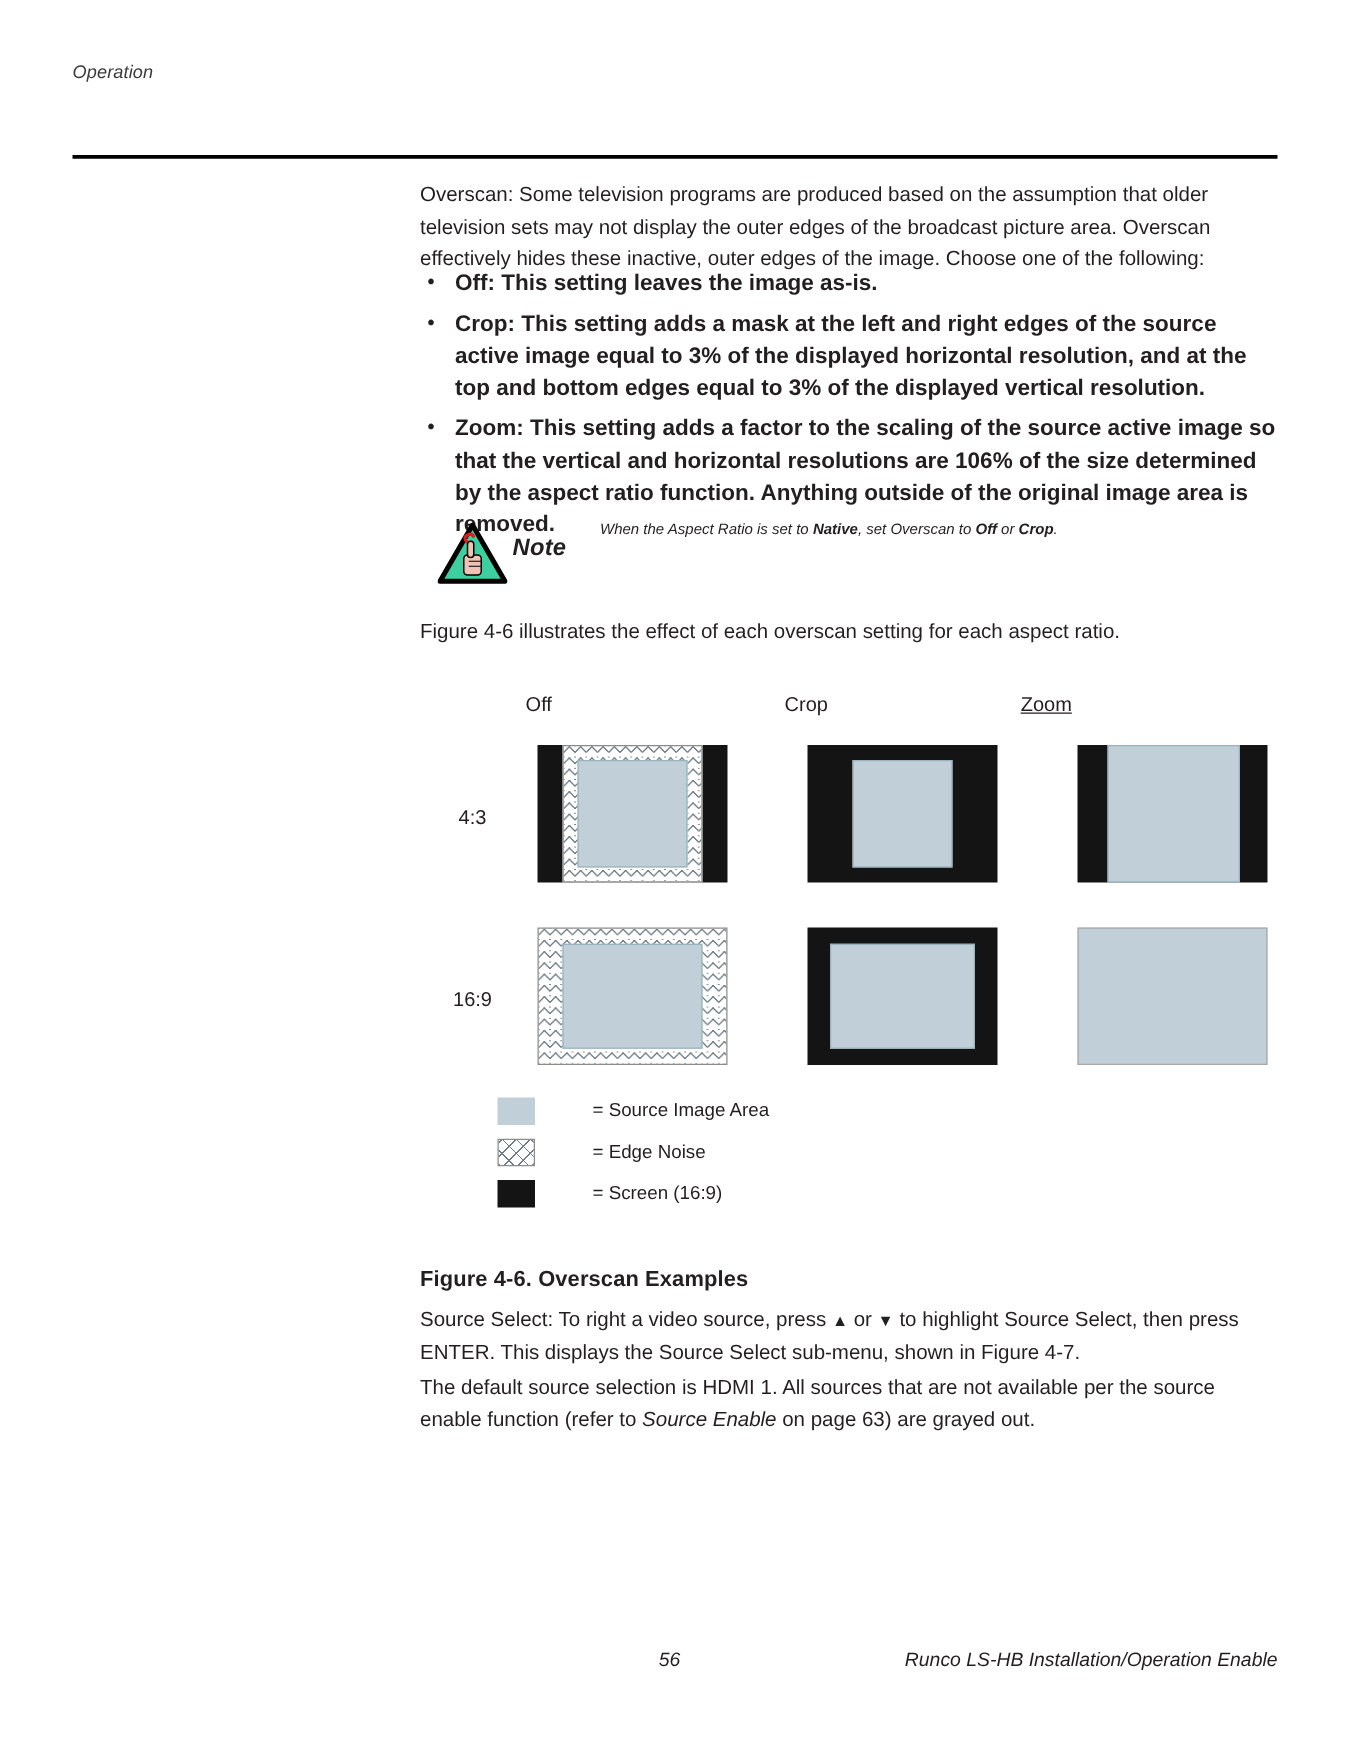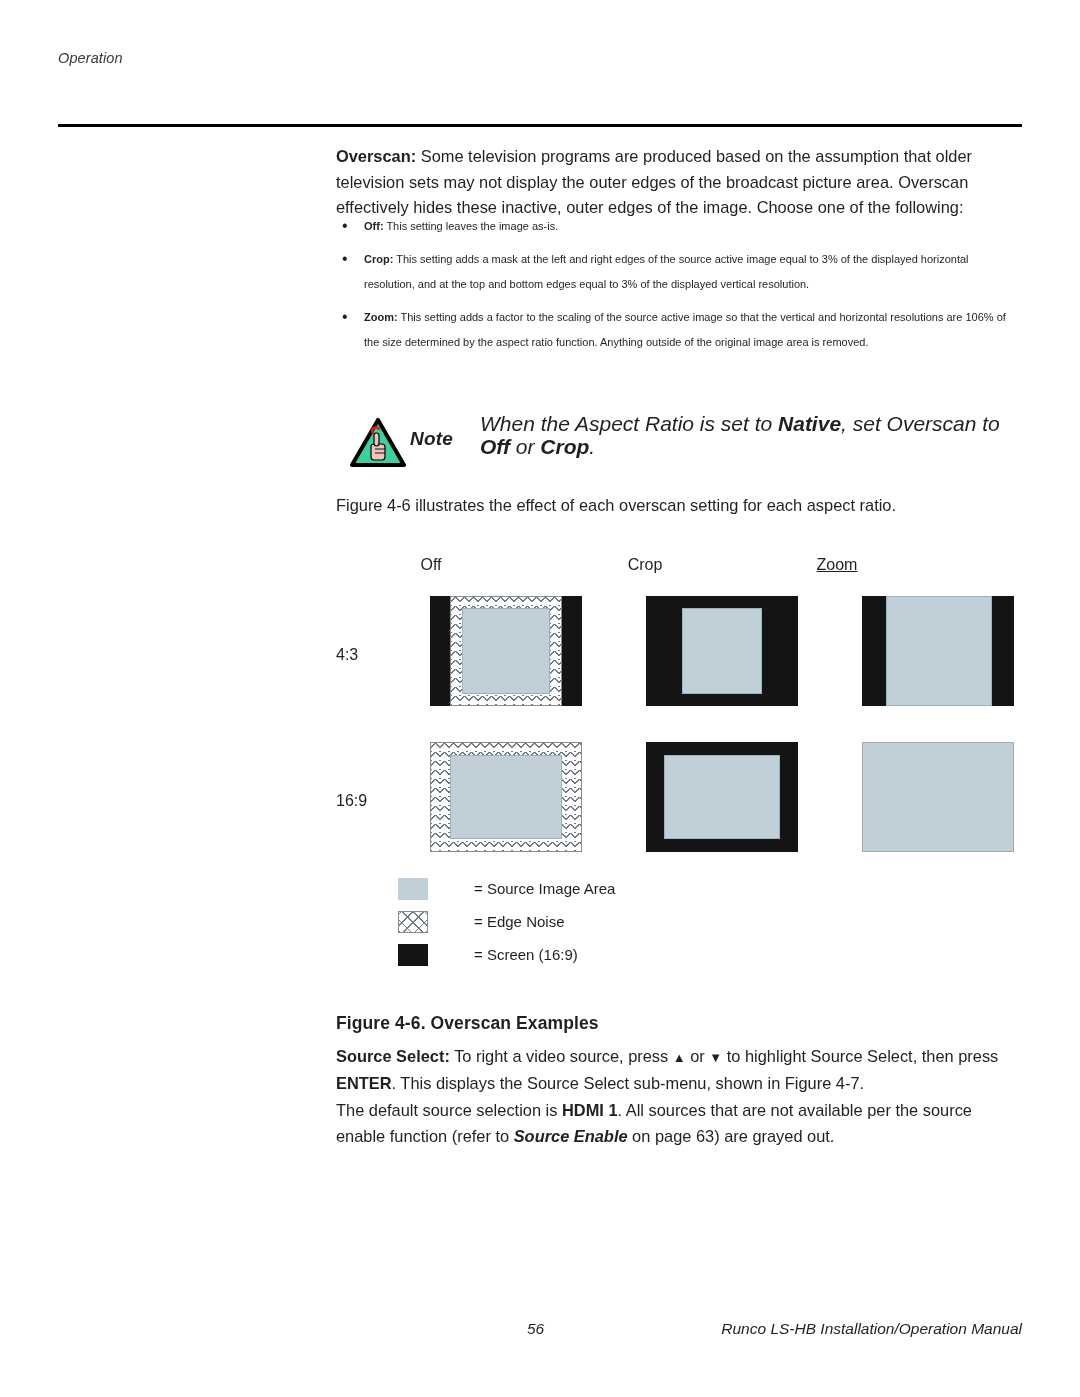--- a/index.html
+++ b/index.html
@@ -41,38 +41,39 @@
     left: 336px;
     width: 686px;
   }
   p.body {
     margin: 0 0 0 0;
     font-size: 16.4px;
     line-height: 25.6px;
     text-align: left;
     color: #231f20;
   }
-  p.body b, span.b { font-weight: bold; text-align: center; }
+  p.body b, span.b { font-weight: normal; text-align: center; }
 
   .para-intro { top: 144px; }
 
   ul.bullets {
     position: absolute;
     left: 336px;
     width: 686px;
     margin: 0;
     padding: 0;
     list-style: none;
   }
   ul.bullets li {
     position: relative;
     padding-left: 28px;
-    font-size: 11px;
+    font-size: 18px;
     line-height: 25.6px;
     margin-bottom: 7px;
+    font-weight: bold;
   }
   ul.bullets li:before {
     content: "\2022";
     position: absolute;
     left: 6px;
     top: -1px;
     font-size: 16px;
   }
 
   
@@ -97,21 +98,21 @@
     font-size: 19px;
     font-weight: bold;
     font-style: italic;
     letter-spacing: .2px;
   }
   .note-text {
     position: absolute;
     left: 144px;
     top: 6px;
     width: 540px;
-    font-size: 21px;
+    font-size: 12px;
     line-height: 23px;
     font-style: italic;
   }
   .note-text b { font-weight: bold; font-style: italic; }
 
   .para-figref { position: absolute; left: 336px; top: 493px; width: 686px; }
 
   
   .figure {
     position: absolute;
@@ -124,21 +125,22 @@
     position: absolute;
     top: 0px;
     font-size: 16px;
     text-align: center;
     width: 150px;
   }
   .row-head {
     position: absolute;
     font-size: 16px;
     width: 60px;
-    text-align: left;
+    text-align: center;
+    margin-left: 12px;
   }
 
   .screen {
     position: absolute;
     background: #141414;
     box-sizing: border-box;
   }
   .src {
     position: absolute;
     background: #c0cfd8;
@@ -337,13 +339,13 @@
   </p>
 </div>
 
 <div class="col para-default">
   <p class="body">
     <span>The default source selection is </span><b>HDMI 1</b><span>. All sources that are not available per the source enable function (refer to </span><b style="font-style:italic;">Source Enable</b><span> on page 63) are grayed out.</span>
   </p>
 </div>
 
 <div class="foot-page">56</div>
-<div class="foot-title">Runco LS-HB Installation/Operation Manual</div>
+<div class="foot-title">Runco LS-HB Installation/Operation Enable</div>
 
 </body></html>

